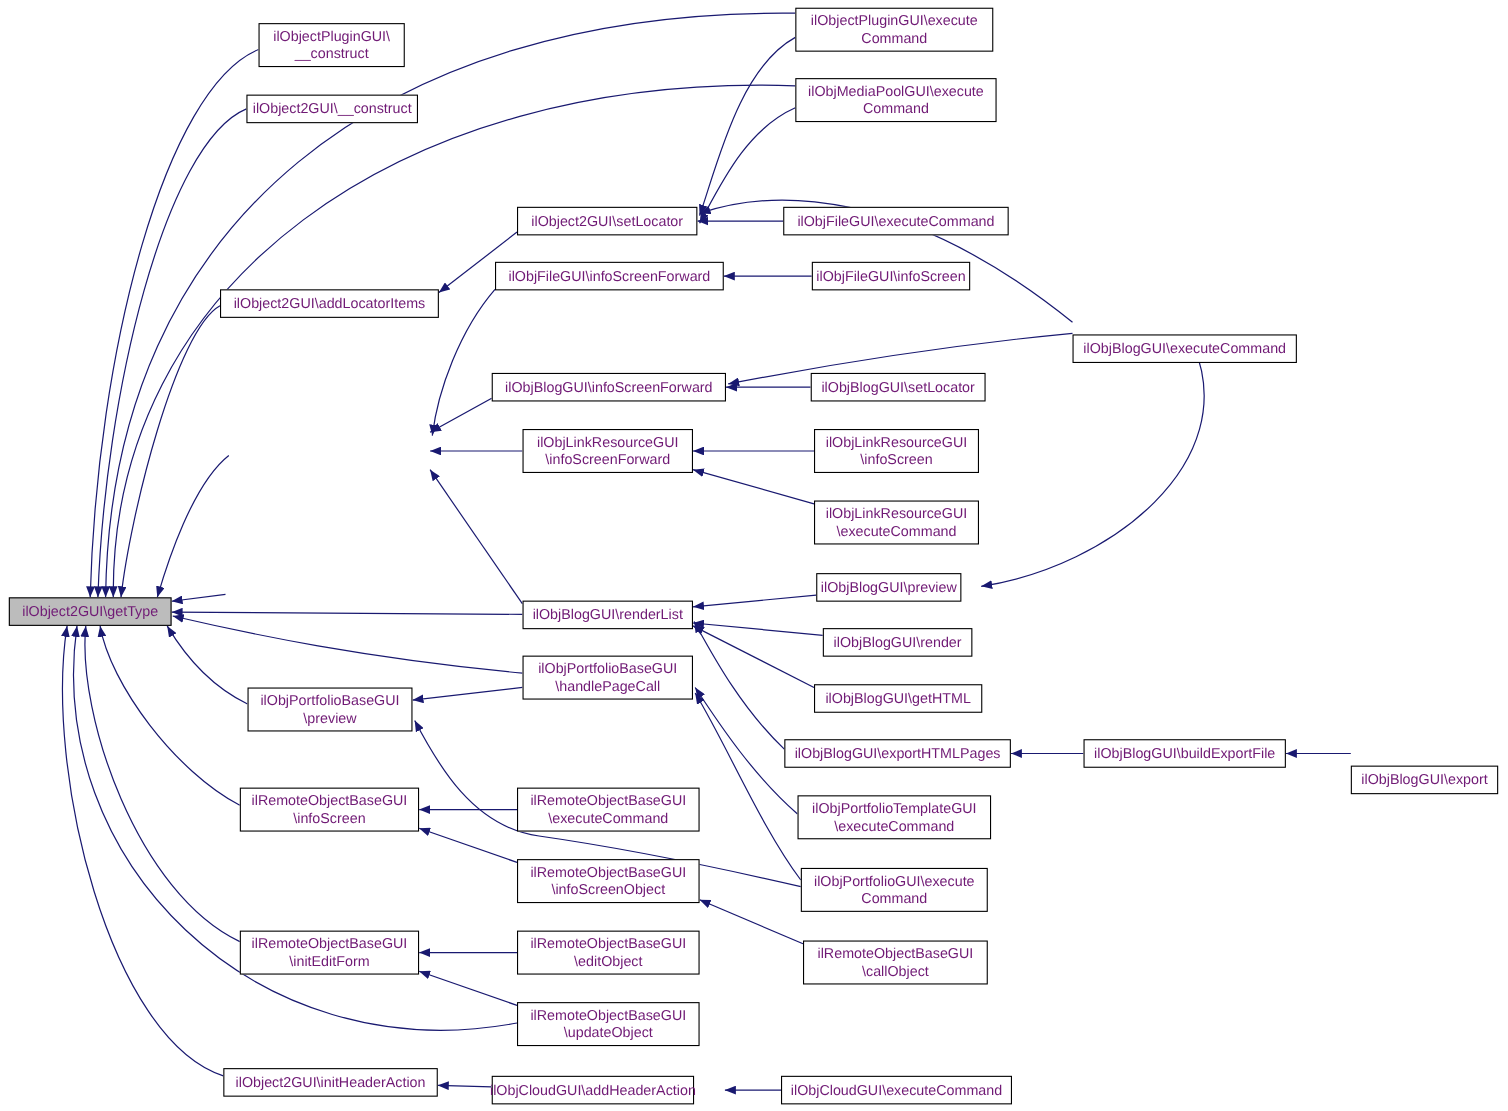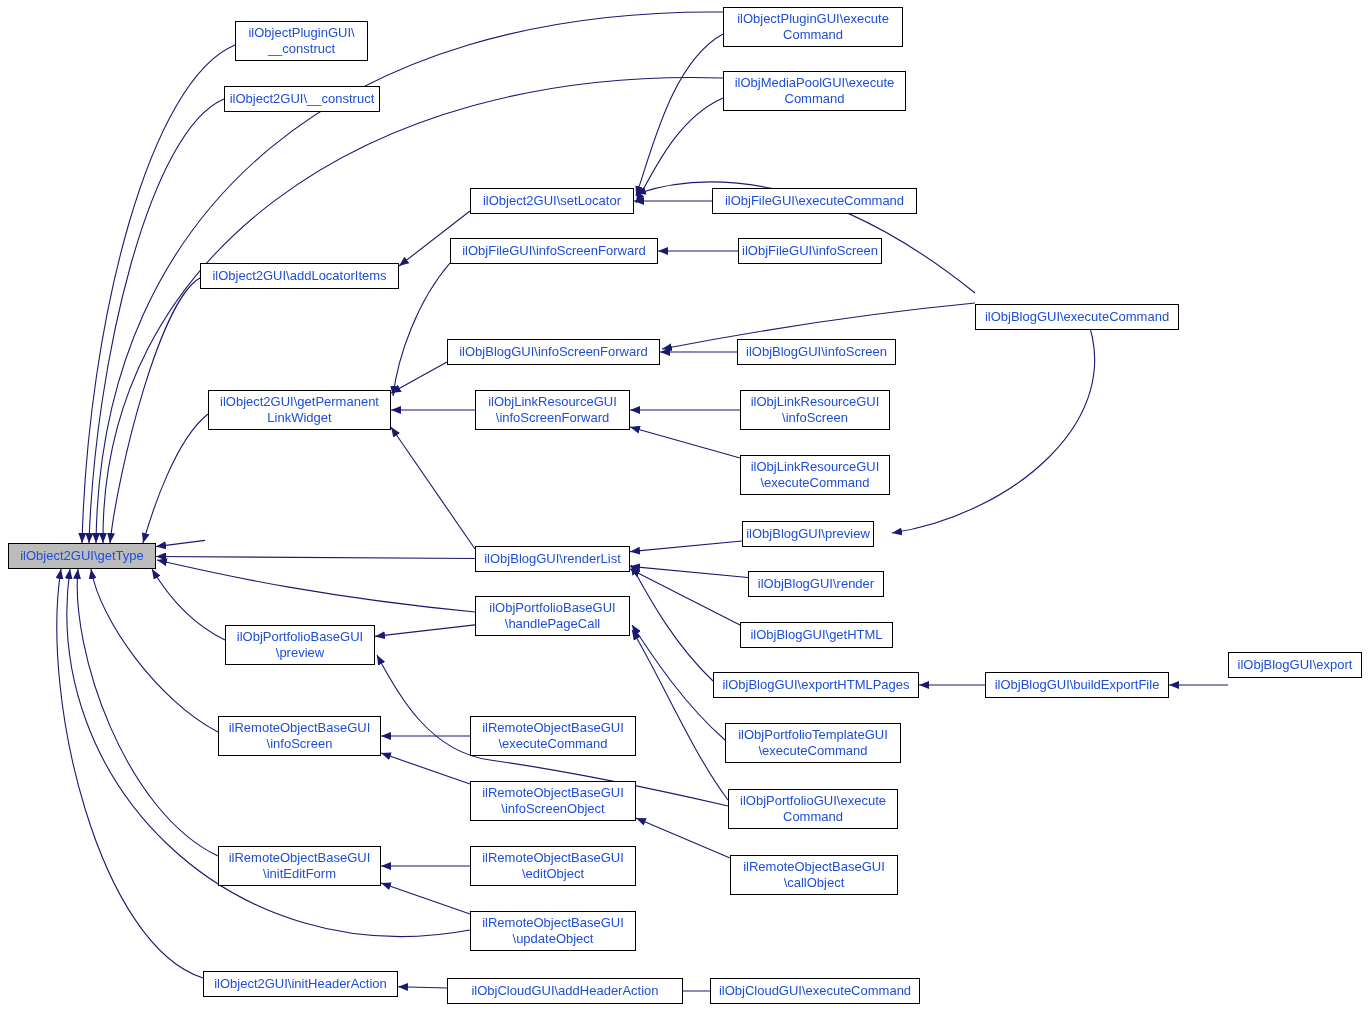--- a/index.html
+++ b/index.html
@@ -13,21 +13,21 @@
   #edge-layer{position:absolute;left:0;top:0;width:1371px;height:1010px;}
   .node{
     position:absolute;
     box-sizing:border-box;
     display:flex;
     align-items:center;
     justify-content:center;
     text-align:center;
     background:#ffffff;
     border:1px solid #000000;
-    color:#1d4ed8;
+    color:#701a75;
     font-size:13px;
     line-height:1.25;
     white-space:pre-line;
     cursor:pointer;
   }
   .node.hl{background:#bcbcbc;}
 </style>
 </head>
 <body>
 
@@ -94,54 +94,52 @@
 Command</div>
   <div class="node" style="left:723px;top:71px;width:183px;height:40px">ilObjMediaPoolGUI\execute
 Command</div>
   <div class="node" style="left:470px;top:188px;width:164px;height:26px">ilObject2GUI\setLocator</div>
   <div class="node" style="left:712px;top:188px;width:205px;height:26px">ilObjFileGUI\executeCommand</div>
   <div class="node" style="left:450px;top:238px;width:208px;height:26px">ilObjFileGUI\infoScreenForward</div>
   <div class="node" style="left:738px;top:238px;width:144px;height:26px">ilObjFileGUI\infoScreen</div>
   <div class="node" style="left:200px;top:263px;width:199px;height:26px">ilObject2GUI\addLocatorItems</div>
   <div class="node" style="left:975px;top:304px;width:204px;height:26px">ilObjBlogGUI\executeCommand</div>
   <div class="node" style="left:447px;top:339px;width:213px;height:26px">ilObjBlogGUI\infoScreenForward</div>
-  <div class="node" style="left:737px;top:339px;width:159px;height:26px">ilObjBlogGUI\infoScreen</div>
-  <div class="node" style="left:208px;top:390px;width:183px;height:40px">ilObject2GUI\getPermanent
-LinkWidget</div>
+  <div class="node" style="left:737px;top:339px;width:159px;height:26px">ilObjBlogGUI\setLocator</div>
   <div class="node" style="left:475px;top:390px;width:155px;height:40px">ilObjLinkResourceGUI
 \infoScreenForward</div>
   <div class="node" style="left:740px;top:390px;width:150px;height:40px">ilObjLinkResourceGUI
 \infoScreen</div>
   <div class="node" style="left:740px;top:455px;width:150px;height:40px">ilObjLinkResourceGUI
 \executeCommand</div>
   <div class="node" style="left:742px;top:521px;width:132px;height:26px">ilObjBlogGUI\preview</div>
   <div class="node" style="left:475px;top:546px;width:155px;height:26px">ilObjBlogGUI\renderList</div>
   <div class="node" style="left:748px;top:571px;width:136px;height:26px">ilObjBlogGUI\render</div>
   <div class="node" style="left:475px;top:596px;width:155px;height:40px">ilObjPortfolioBaseGUI
 \handlePageCall</div>
   <div class="node" style="left:740px;top:622px;width:153px;height:26px">ilObjBlogGUI\getHTML</div>
   <div class="node" style="left:225px;top:625px;width:150px;height:40px">ilObjPortfolioBaseGUI
 \preview</div>
   <div class="node" style="left:713px;top:672px;width:206px;height:26px">ilObjBlogGUI\exportHTMLPages</div>
   <div class="node" style="left:985px;top:672px;width:184px;height:26px">ilObjBlogGUI\buildExportFile</div>
-  <div class="node" style="left:1228px;top:652px;width:134px;height:26px">ilObjBlogGUI\export</div>
+  <div class="node" style="left:1228px;top:696px;width:134px;height:26px">ilObjBlogGUI\export</div>
   <div class="node" style="left:725px;top:723px;width:176px;height:40px">ilObjPortfolioTemplateGUI
 \executeCommand</div>
   <div class="node" style="left:218px;top:716px;width:163px;height:40px">ilRemoteObjectBaseGUI
 \infoScreen</div>
   <div class="node" style="left:470px;top:716px;width:166px;height:40px">ilRemoteObjectBaseGUI
 \executeCommand</div>
   <div class="node" style="left:728px;top:789px;width:170px;height:40px">ilObjPortfolioGUI\execute
 Command</div>
   <div class="node" style="left:470px;top:781px;width:166px;height:40px">ilRemoteObjectBaseGUI
 \infoScreenObject</div>
   <div class="node" style="left:218px;top:846px;width:163px;height:40px">ilRemoteObjectBaseGUI
 \initEditForm</div>
   <div class="node" style="left:470px;top:846px;width:166px;height:40px">ilRemoteObjectBaseGUI
 \editObject</div>
   <div class="node" style="left:730px;top:855px;width:168px;height:40px">ilRemoteObjectBaseGUI
 \callObject</div>
   <div class="node" style="left:470px;top:911px;width:166px;height:40px">ilRemoteObjectBaseGUI
 \updateObject</div>
   <div class="node" style="left:203px;top:971px;width:195px;height:26px">ilObject2GUI\initHeaderAction</div>
-  <div class="node" style="left:447px;top:978px;width:236px;height:26px">ilObjCloudGUI\addHeaderAction</div>
+  <div class="node" style="left:447px;top:978px;width:184px;height:26px">ilObjCloudGUI\addHeaderAction</div>
   <div class="node" style="left:710px;top:978px;width:210px;height:26px">ilObjCloudGUI\executeCommand</div>
 </div>
 
 </body></html>

